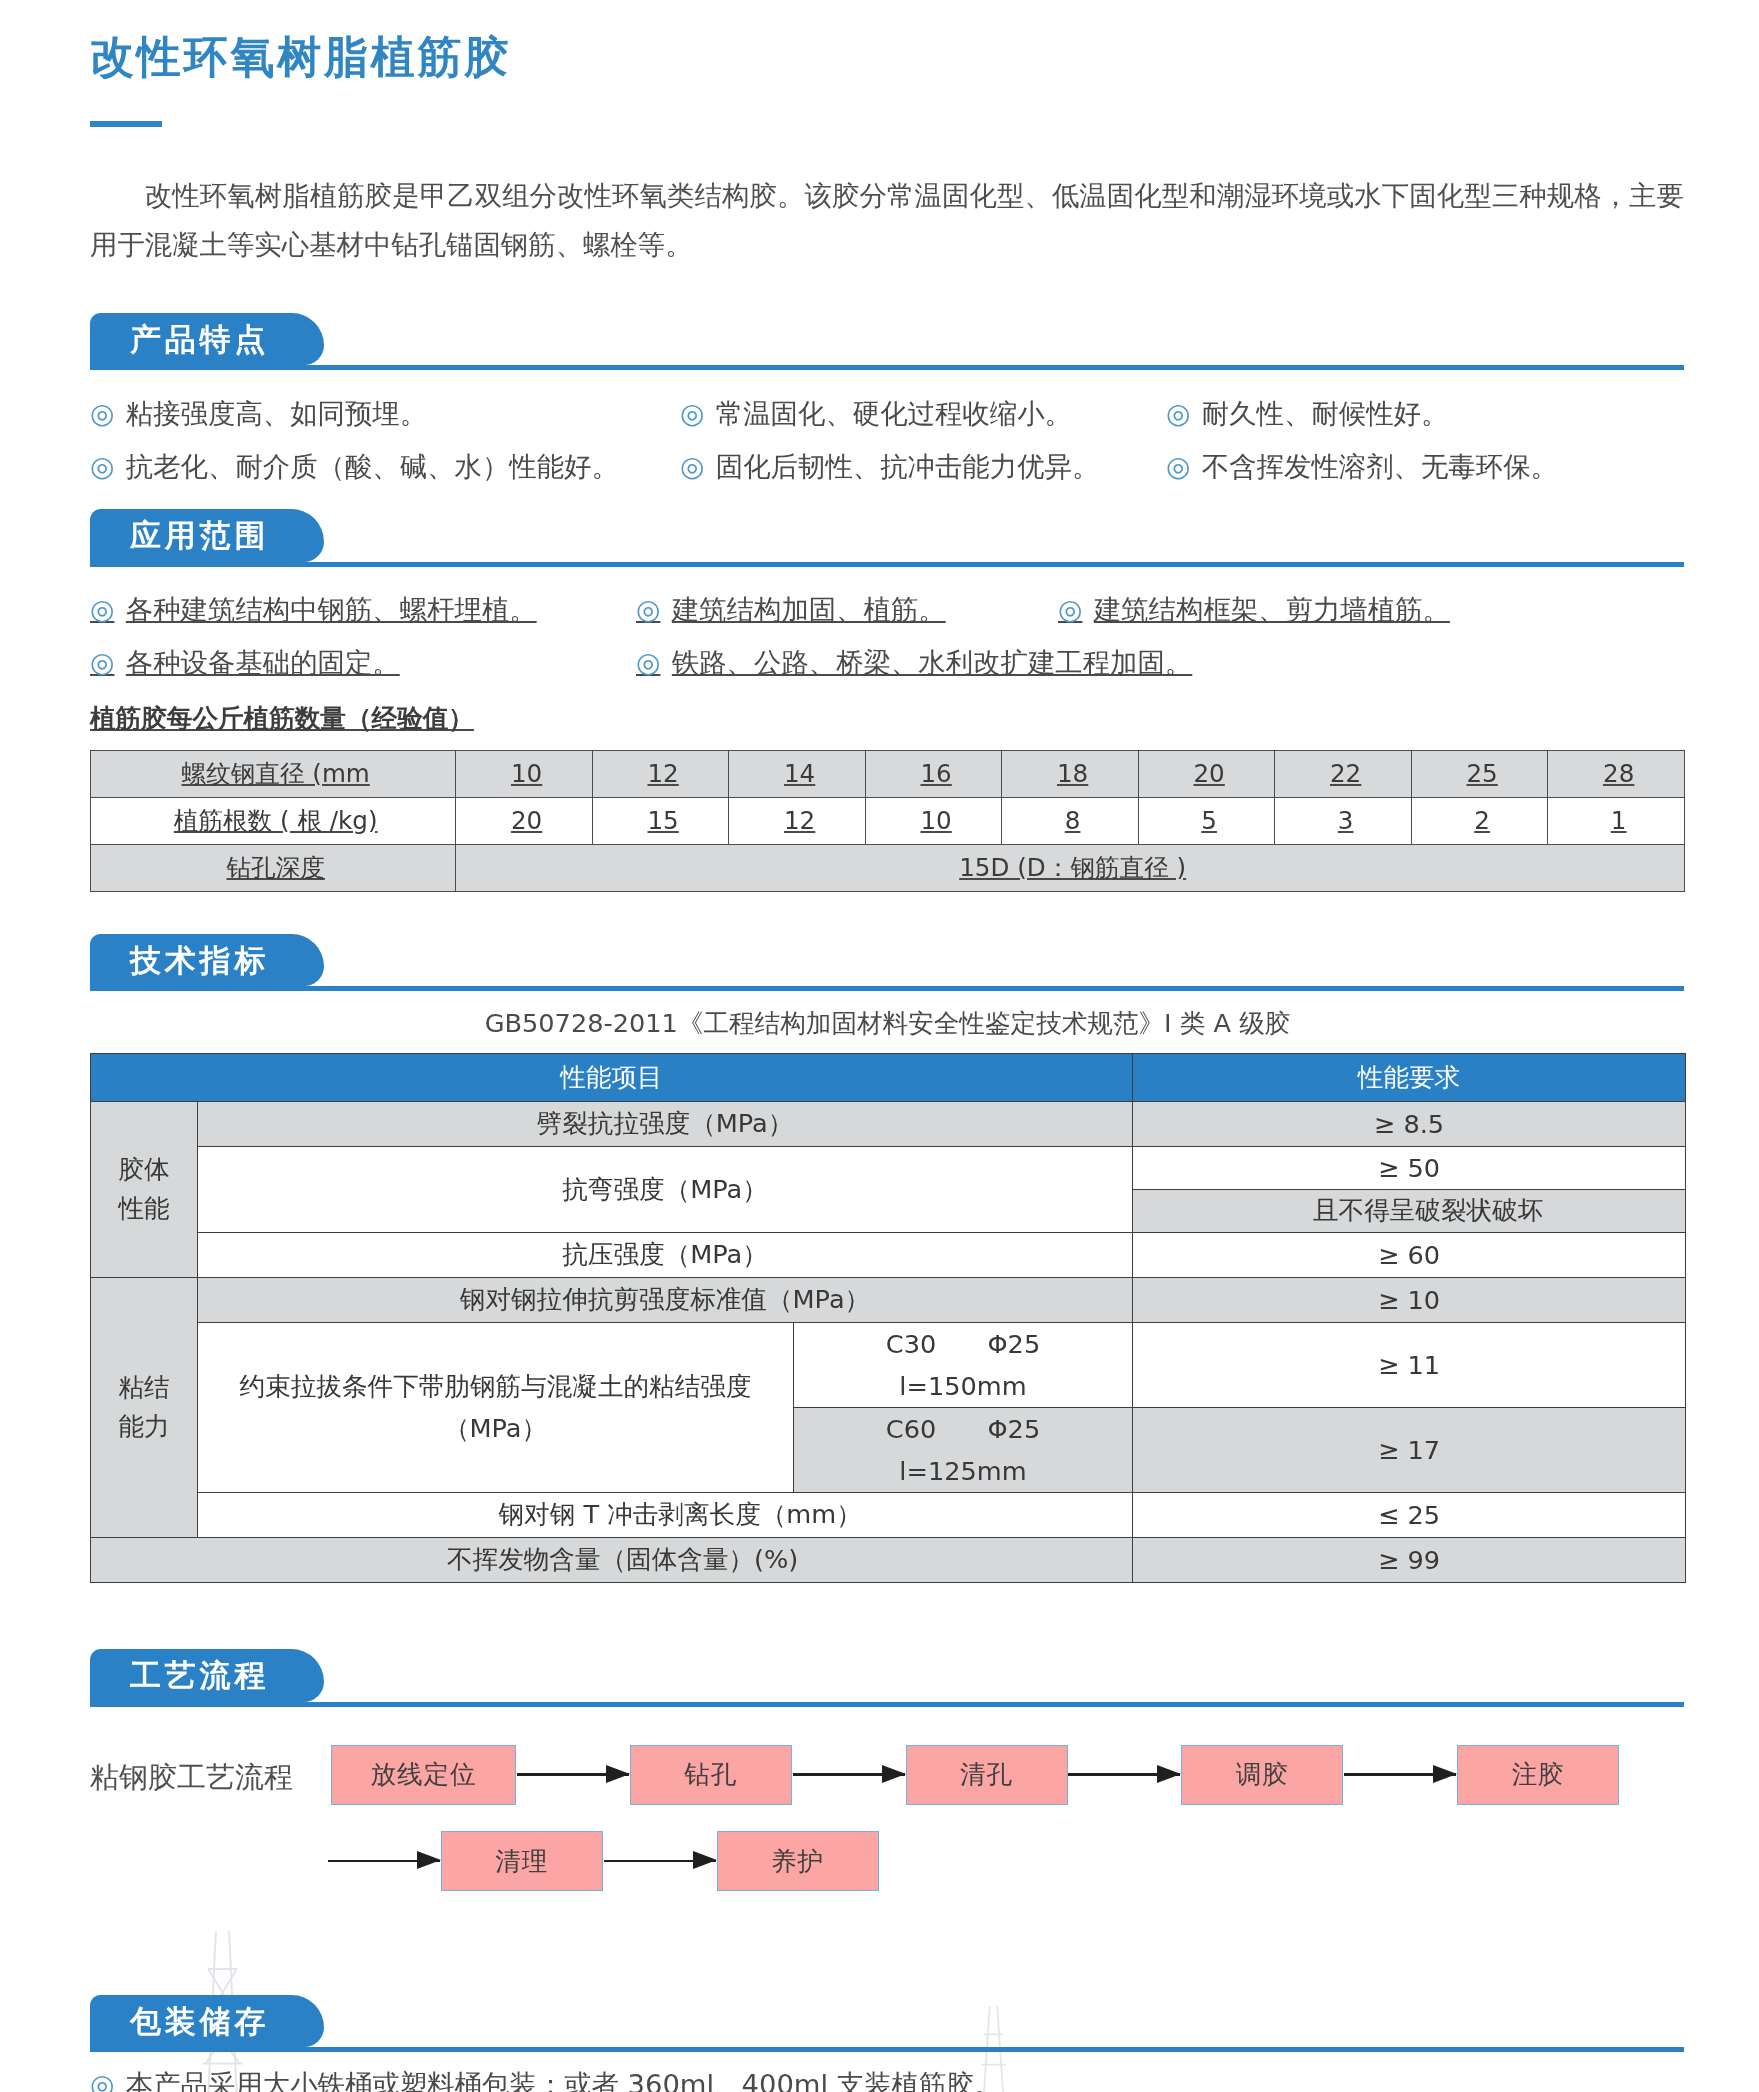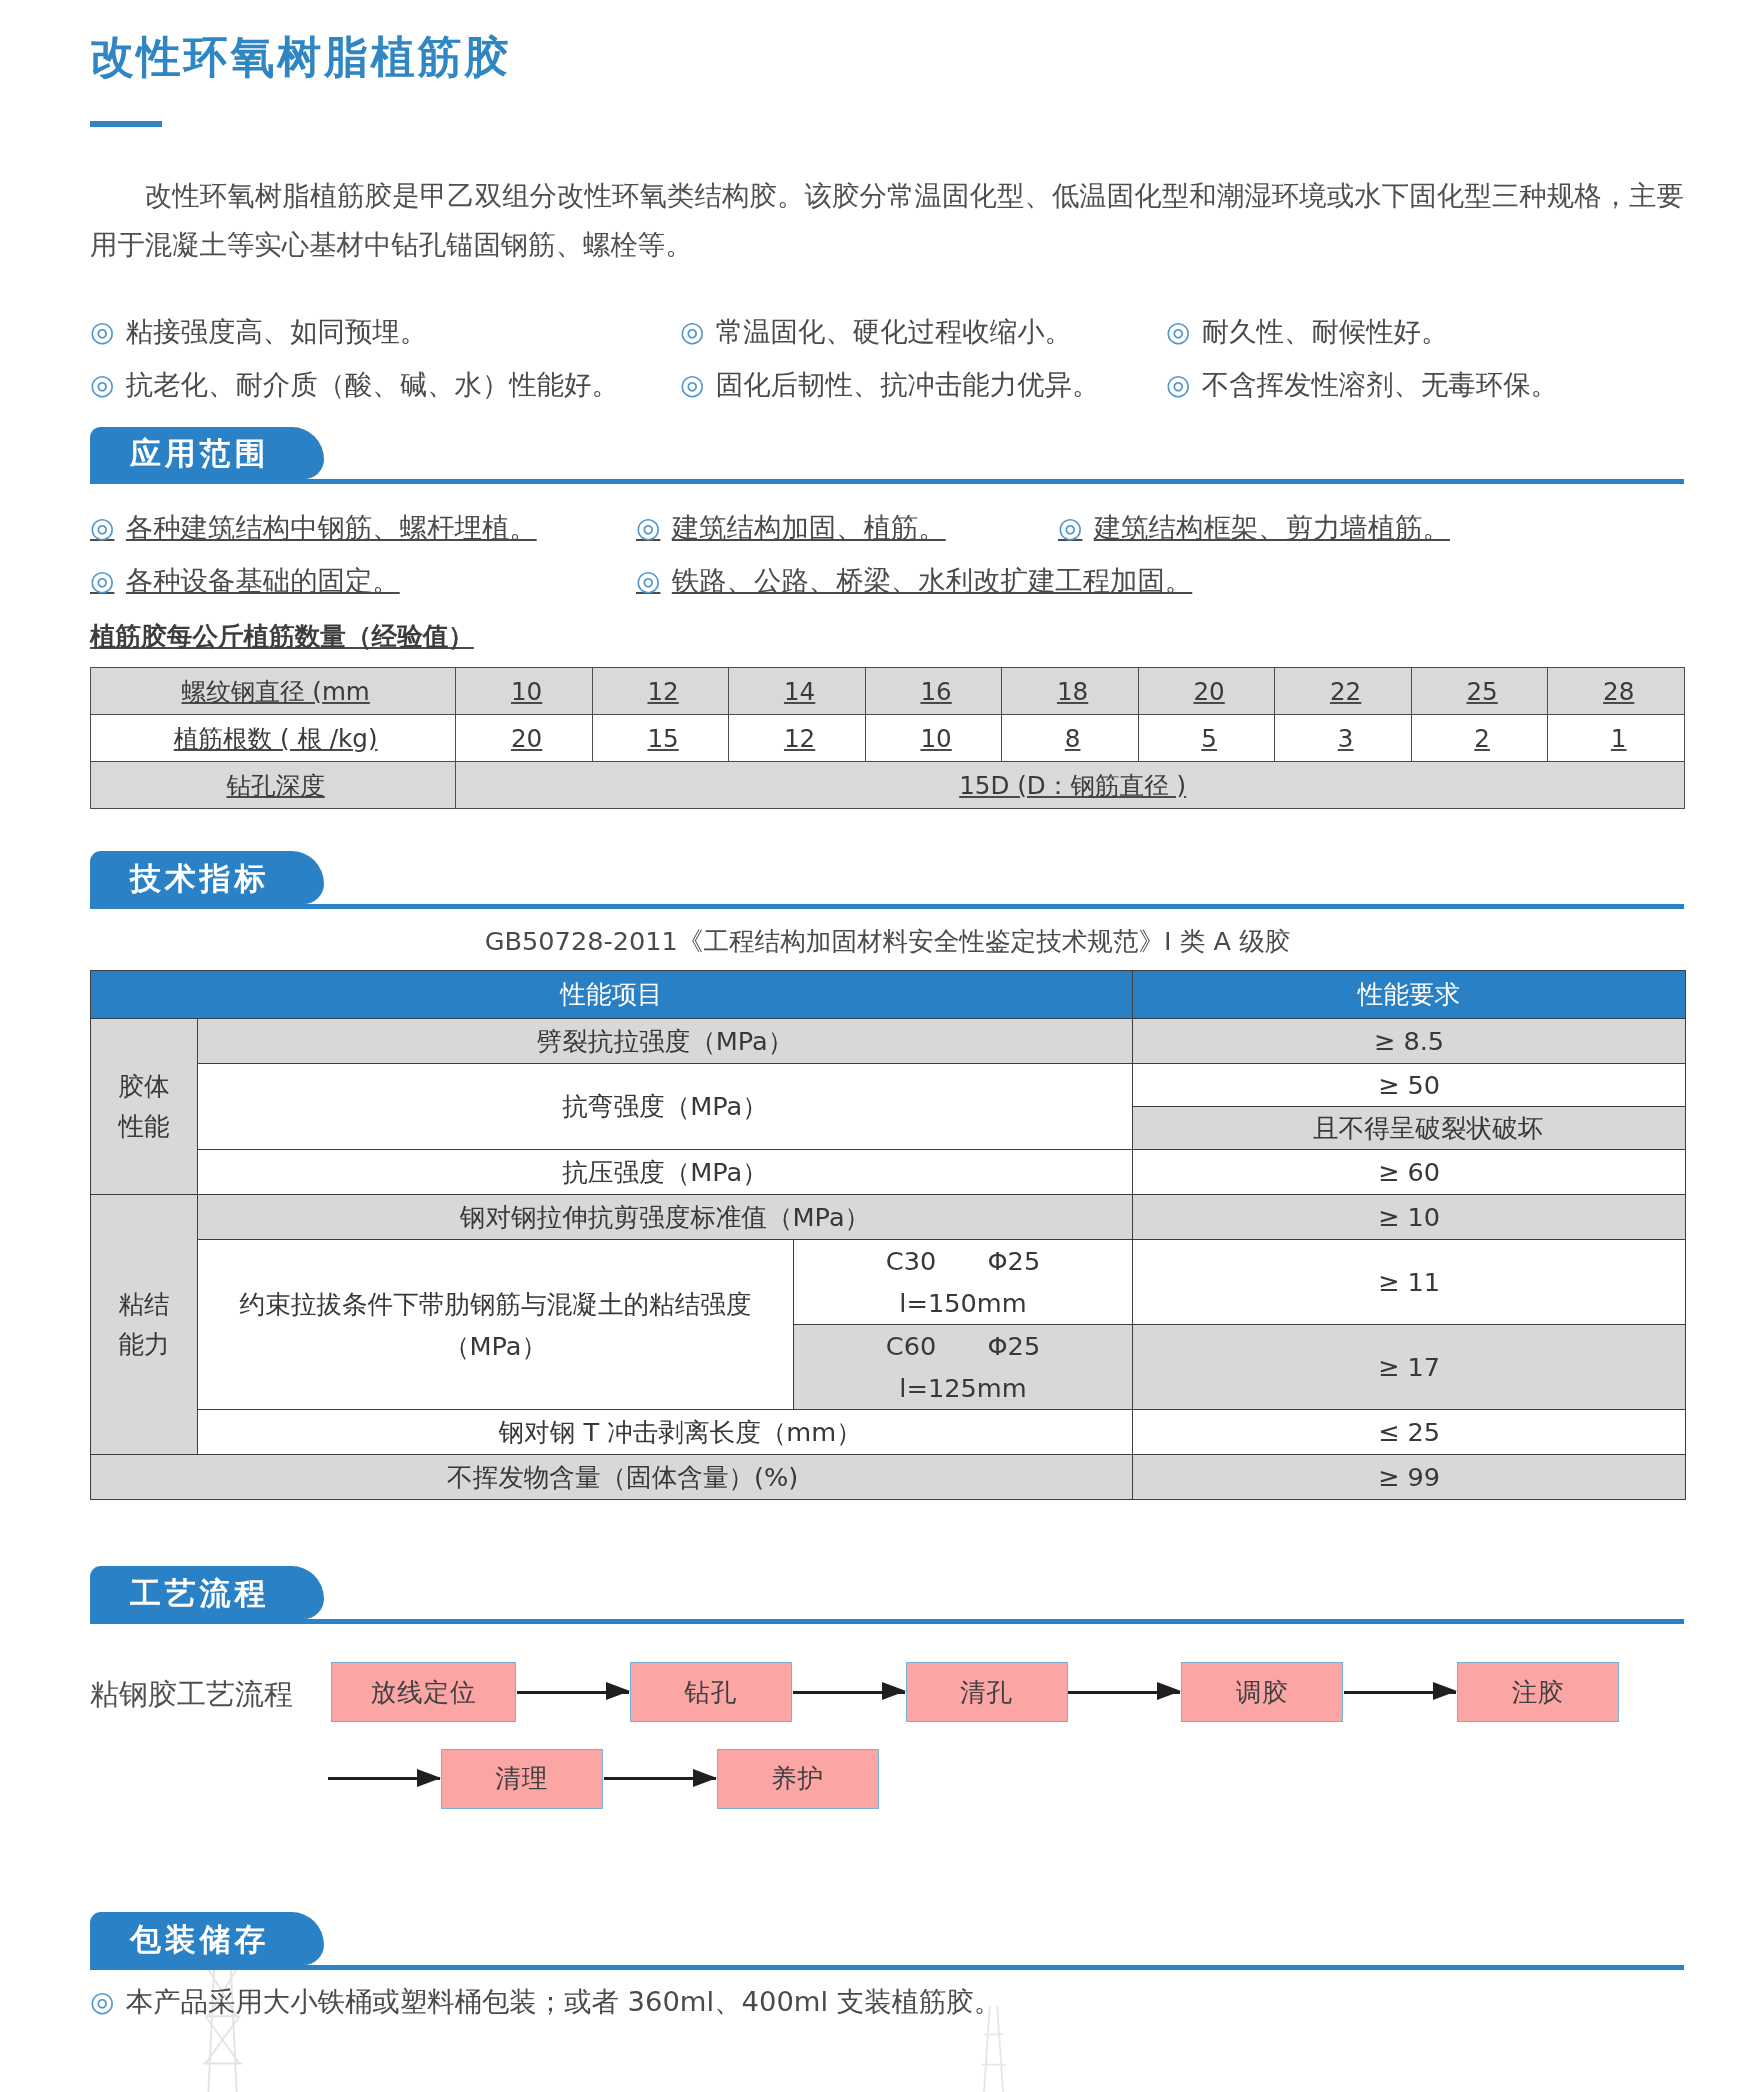--- a/index.html
+++ b/index.html
@@ -95,20 +95,23 @@
 </svg>
 
 <div class="content">
 
   <h1 class="doc-title">改性环氧树脂植筋胶</h1>
   <div class="title-dash"></div>
 
   <p class="intro">改性环氧树脂植筋胶是甲乙双组分改性环氧类结构胶。该胶分常温固化型、低温固化型和潮湿环境或水下固化型三种规格，主要用于混凝土等实心基材中钻孔锚固钢筋、螺栓等。</p>
 
   <section class="sec-features">
+    <div class="banner-row">
+      <span class="banner">产品特点</span>
+    </div>
     <div class="bullets features">
       <div class="bullet">
           <span class="bicon">◎</span>
           <span>粘接强度高、如同预埋。</span>
         </div>
       <div class="bullet">
           <span class="bicon">◎</span>
           <span>常温固化、硬化过程收缩小。</span>
         </div>
       <div class="bullet">

